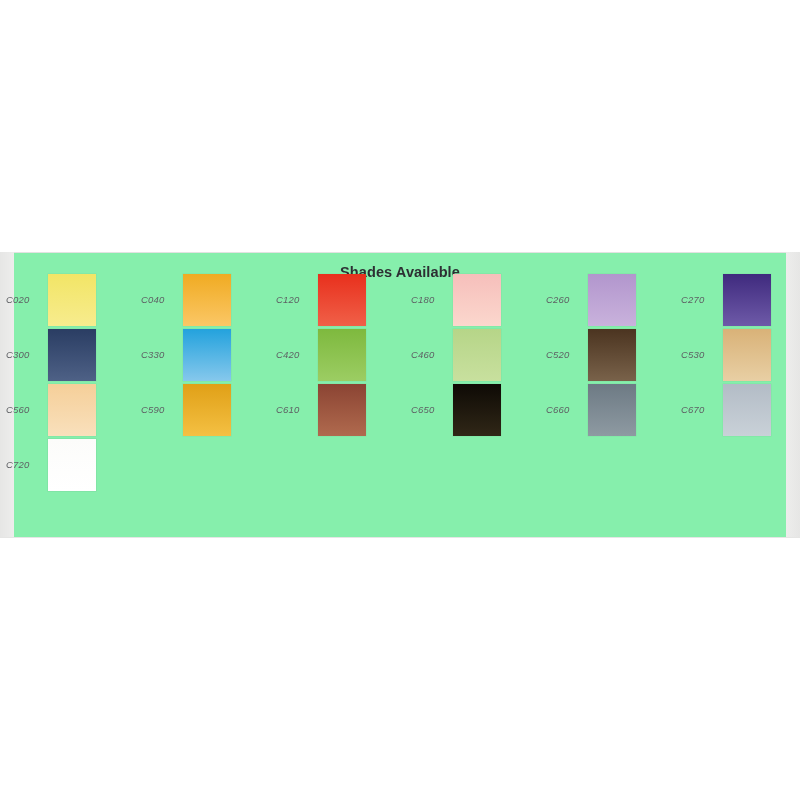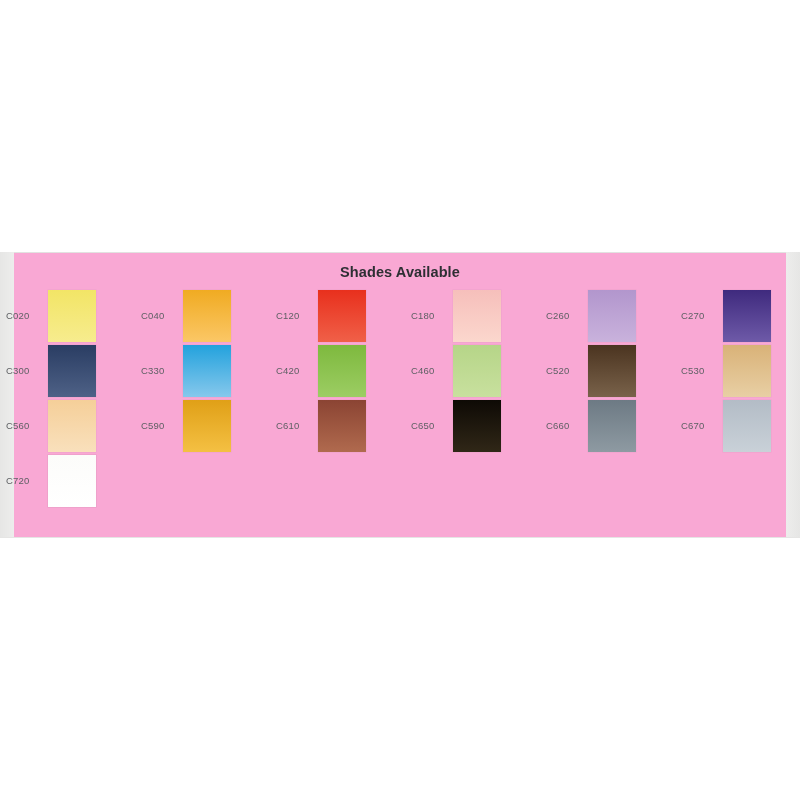--- a/index.html
+++ b/index.html
@@ -22,21 +22,21 @@
     background: #ffffff;
   }
 
   
   #shades-panel {
     position: absolute;
     left: 0;
     top: 252px;
     width: 800px;
     height: 286px;
-    background: #f9a8d4;
+    background: #86efac;
     box-sizing: border-box;
     padding-left: 18px;
   }
 
   
   #panel-top-edge {
     position: absolute;
     left: 0; top: 0;
     width: 800px; height: 1px;
     background: #e2e2e1;
@@ -70,29 +70,30 @@
     font-size: 14.5px;
     font-weight: bold;
     color: #2d2f33;
     letter-spacing: 0.1px;
   }
 
   
   #shade-grid {
     position: absolute;
     left: 0;
-    top: 36px;
+    top: 20px;
     width: 632px;
     display: grid;
     grid-template-columns: repeat(6, 135px);
     grid-auto-rows: 55px;
     column-gap: 0px;
     row-gap: 0px;
     padding-left: 2px;
     box-sizing: border-box;
+    font-style: italic;
   }
 
   .shade-cell {
     display: flex;
     align-items: center;
     height: 55px;
   }
 
   .shade-label {
     width: 46px;

